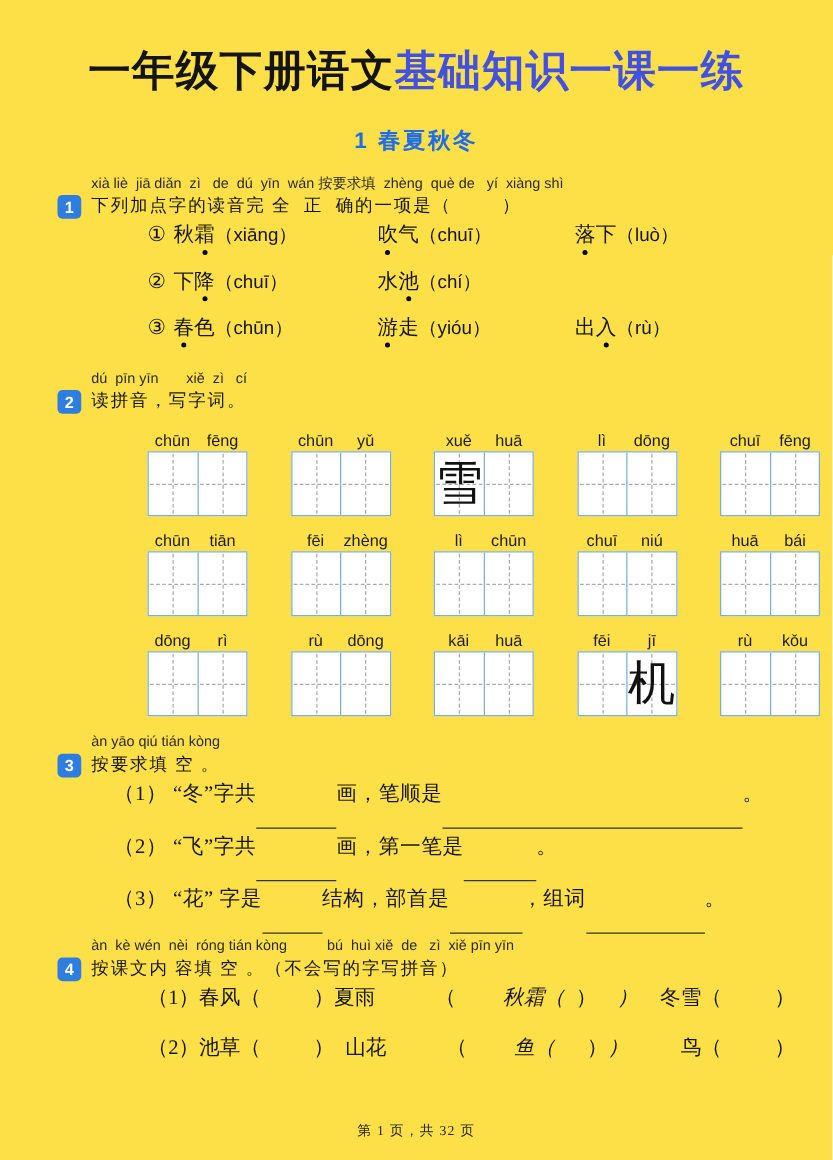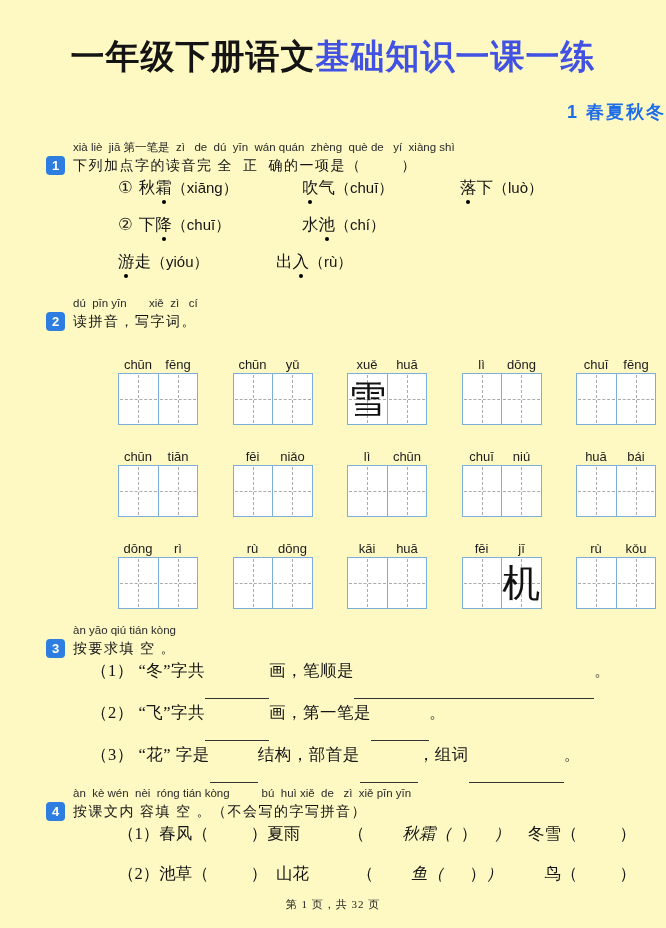--- a/index.html
+++ b/index.html
@@ -1,38 +1,38 @@
 <!DOCTYPE html>
 <html><head>
 <meta charset="utf-8">
 <style>
   * { margin:0; padding:0; box-sizing:border-box; }
   html,body { background:#ffffff; }
   .page {
     position:relative;
     width:666px; height:928px;
-    background:#fef9c3;
+    background:#fde047;
     overflow:hidden;
     font-family:"Liberation Serif", serif;
     color:#141414;
   }
   
   .main-title {
     margin-top:34px;
     text-align:center;
     font-size:34px;
     font-weight:bold;
     letter-spacing:1px;
     white-space:nowrap;
   }
   .main-title .t-black { color:#141414; }
   .main-title .t-blue  { color:#4152e3; }
   .section-title {
     margin-top:20px;
-    text-align:right;
+    text-align:center;
     font-size:18px;
     font-weight:bold;
     color:#1f6ee8;
     font-family:"Liberation Sans", sans-serif;
     letter-spacing:2px;
   }
   
   .q-block { margin-left:46px; margin-right:30px; }
   .q-header { display:flex; align-items:flex-end; }
   .badge {
@@ -74,21 +74,21 @@
     background:#000;
   }
   .opt-py { font-family:"Liberation Sans", sans-serif; font-size:15px; }
   
   .grid-row {
     margin-left:72px;
     width:538px;
     display:flex; justify-content:space-between;
     margin-top:12px; margin-bottom:6px;
   }
-  .pair { width:80px;margin-top:12px; }
+  .pair { width:80px; }
   .pair-pinyin {
     display:flex;
     font-family:"Liberation Sans", sans-serif;
     font-size:13px; color:#1b1b1b;
     line-height:16px;
   }
   .pair-pinyin span { flex:1; text-align:center; }
   .pair-box {
     display:flex; height:52px;
     border:1.5px solid #7cafd8;
@@ -150,35 +150,36 @@
   <div class="main-title">
     <span class="t-black">一年级下册语文</span><span class="t-blue">基础知识一课一练</span>
   </div>
 
   <div class="section-title">1 春夏秋冬</div>
 
   <div class="q-block mt16">
     <div class="q-header">
       <span class="badge">1</span>
       <div class="q-head-text">
-        <div class="pinyin-line">xià liè  jiā 第一笔是  zì   de  dú  yīn  wán quán  zhèng  què de   yí  xiàng shì</div>
+        <div class="pinyin-line">xià liè  jiā diǎn  zì   de  dú  yīn  wán 按要求填  zhèng  què de   yí  xiàng shì</div>
         <div class="q-text">下列加点字的读音完 全  正  确的一项是（        ）</div>
       </div>
     </div>
     <div class="q1-rows">
       <div class="q1-row">
         <div class="q1-col1"><span class="opt-num">①</span><span>秋</span><span class="du">霜</span><span></span><span class="opt-py">（xiāng）</span></div>
         <div class="q1-col2"><span></span><span class="du">吹</span><span>气</span><span class="opt-py">（chuī）</span></div>
         <div class="q1-col3"><span></span><span class="du">落</span><span>下</span><span class="opt-py">（luò）</span></div>
       </div>
       <div class="q1-row">
         <div class="q1-col1"><span class="opt-num">②</span><span>下</span><span class="du">降</span><span></span><span class="opt-py">（chuī）</span></div>
         <div class="q1-col3"><span>水</span><span class="du">池</span><span></span><span class="opt-py">（chí）</span></div>
       </div>
       <div class="q1-row">
+        <div class="q1-col1"><span class="opt-num">③</span><span></span><span class="du">春</span><span>色</span><span class="opt-py">（chūn）</span></div>
         <div class="q1-col2"><span></span><span class="du">游</span><span>走</span><span class="opt-py">（yióu）</span></div>
         <div class="q1-col3"><span>出</span><span class="du">入</span><span></span><span class="opt-py">（rù）</span></div>
       </div>
     </div>
   </div>
 
   <div class="q-block mt8">
     <div class="q-header">
       <span class="badge">2</span>
       <div class="q-head-text">
@@ -271,21 +272,21 @@
               <span class="fill"></span>
             </div>
             <div class="cell">
               <span class="fill"></span>
             </div>
           </div>
       </div>
       <div class="pair">
         <div class="pair-pinyin">
             <span>fēi</span>
-            <span>niǎo</span>
+            <span>zhèng</span>
           </div>
         <div class="pair-box">
             <div class="cell">
               <span class="fill"></span>
             </div>
             <div class="cell">
               <span class="fill"></span>
             </div>
           </div>
       </div>

